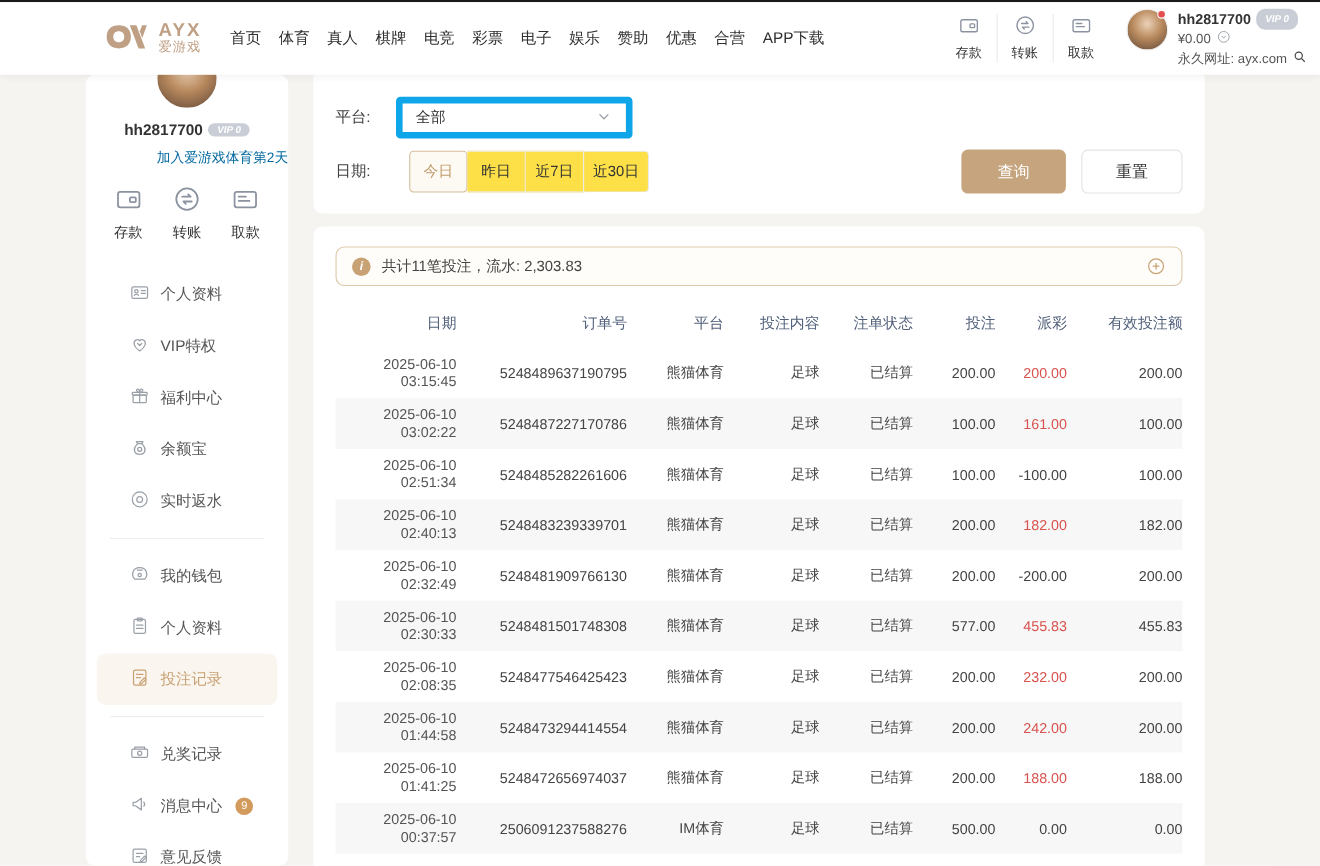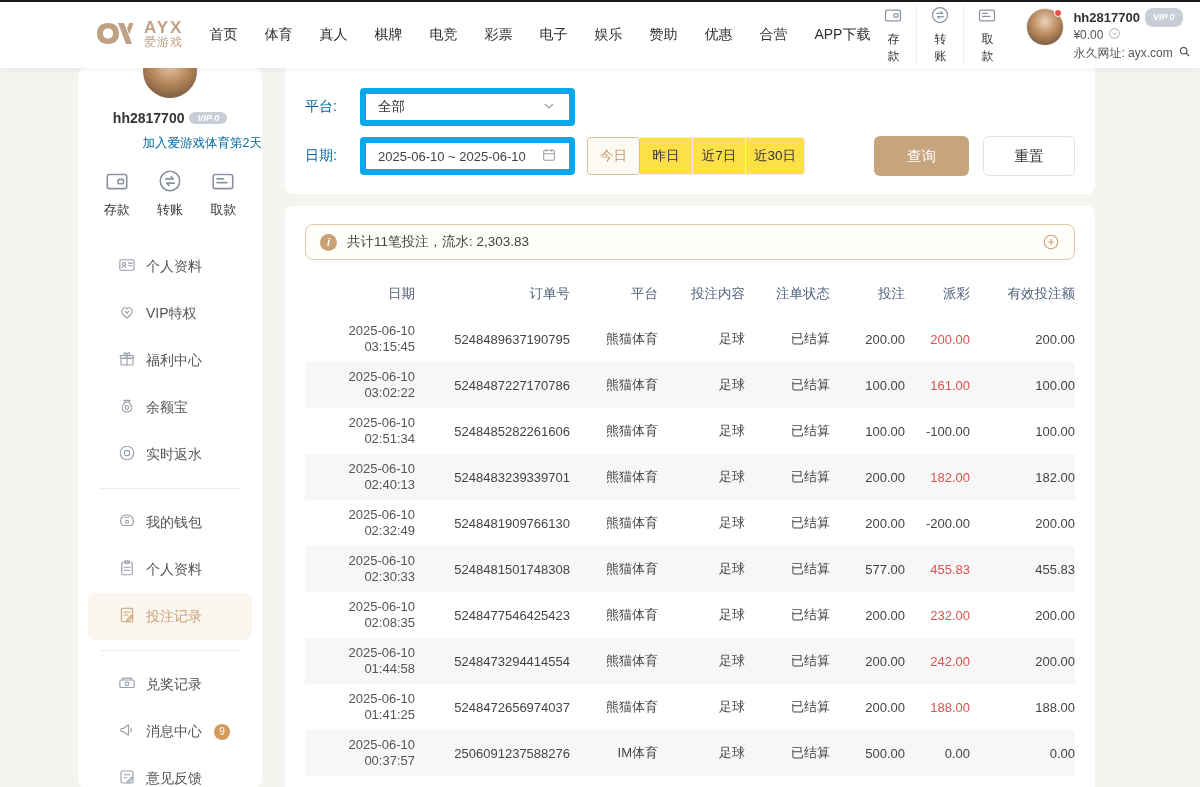--- a/index.html
+++ b/index.html
@@ -12,21 +12,21 @@
 
   
   .header {
     position:relative; z-index:20; height:66px; background:#fff;
     display:flex; align-items:center; box-shadow:0 2px 6px rgba(0,0,0,.05);
   }
   .logo { margin-left:95px; display:flex; align-items:center; gap:7px; color:#bfa084; cursor:pointer; }
   .logo-text { display:flex; flex-direction:column; line-height:15px; }
   .logo-en { font-size:17px; font-weight:bold; letter-spacing:2px; }
   .logo-cn { font-size:12px; letter-spacing:1px; }
-  .main-nav { display:flex; gap:27px; margin-left:26px; }
+  .main-nav { display:flex; gap:16px; margin-left:26px; }
   .nav-item { font-size:14px; color:#2f2f2f; cursor:pointer; white-space:nowrap; }
 
   .header-actions { display:flex; margin-left:auto; align-items:center; }
   .qa { padding:0 13px; text-align:center; cursor:pointer; }
   .qa + .qa { border-left:1px solid #ececec; }
   .qa .icon svg { width:20px; height:20px; stroke:#8b93a0; }
   .qa-label { display:block; font-size:12px; color:#333; margin-top:2px; }
 
   .user-cluster { display:flex; gap:9px; margin:0 12px 0 16px; align-items:flex-start; }
   .avatar {
@@ -71,21 +71,21 @@
   .m-badge {
     margin-left:auto; margin-right:22px; width:16px; height:16px; border-radius:50%;
     background:#d29a5b; color:#fff; font-size:10px; line-height:16px; text-align:center;
   }
   .side-divider { height:1px; background:#eeeeee; margin:10px 22px; }
 
   
   .main { position:absolute; left:285px; top:68px; width:810px; }
   .filter-card { background:#fff; border-radius:0 0 8px 8px; padding:10px 20px 18px; }
   .f-row { display:flex; align-items:center; margin-top:10px; }
-  .f-label { width:55px; font-size:14px; color:#0369a1; }
+  .f-label { width:55px; font-size:14px; color:#404040; }
   .select-box, .date-box {
     width:215px; height:38px; border:6px solid #0ea5e9; border-radius:4px; background:#fff;
     display:flex; align-items:center; justify-content:space-between; padding:0 12px;
     font-size:13.5px; color:#333; cursor:pointer;
   }
   .date-box { font-size:13px; color:#444; }
   .sm-icon svg { width:16px; height:16px; stroke:#9aa0a8; }
   .range-group { display:flex; margin-left:12px; }
   .range-btn {
     min-width:53px; height:38px; padding:0 8px; background:#fde047; border:1px solid #ebebeb; border-left:none;
@@ -332,29 +332,20 @@
         <span>全部</span>
         <span class="sm-icon">
           <svg viewBox="0 0 24 24" fill="none" stroke-width="1.8">
               <path d="M6 9l6 6 6-6"></path>
             </svg>
         </span>
       </div>
     </div>
     <div class="f-row">
       <span class="f-label">日期:</span>
-      <div class="date-box">
-        <span>2025-06-10  ~  2025-06-10</span>
-        <span class="sm-icon">
-          <svg viewBox="0 0 24 24" fill="none" stroke-width="1.6">
-              <rect x="4" y="5" width="16" height="15" rx="2"></rect>
-              <path d="M4 10h16M8 3v4M16 3v4"></path>
-            </svg>
-        </span>
-      </div>
       <div class="range-group">
           <div class="range-btn active">今日</div>
           <div class="range-btn">昨日</div>
           <div class="range-btn">近7日</div>
           <div class="range-btn">近30日</div>
         </div>
       <button class="btn-search">查询</button>
       <button class="btn-reset">重置</button>
     </div>
   </section>

